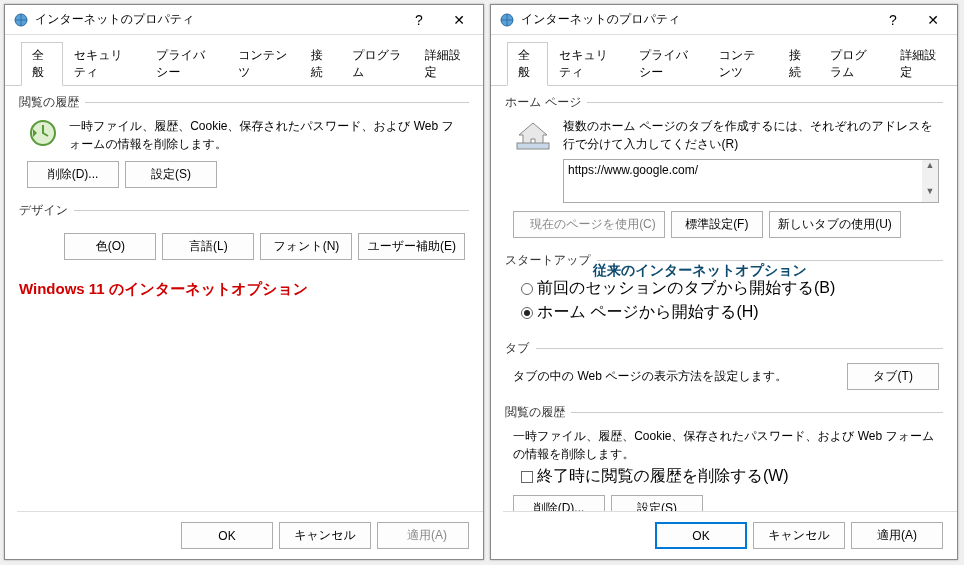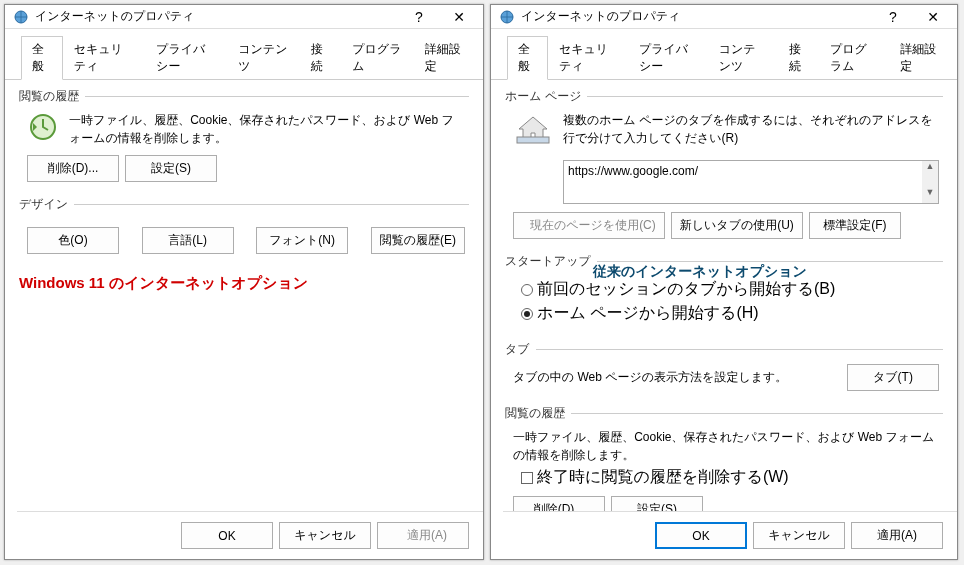--- a/index.html
+++ b/index.html
@@ -18,21 +18,21 @@
   border: 1px solid #888;
   display: flex;
   flex-direction: column;
   box-shadow: 0 0 2px rgba(0,0,0,0.3);
 }
 .dialog.left { width: 480px; height: 556px; }
 .dialog.right { width: 468px; height: 556px; }
 .titlebar {
   display: flex;
   align-items: center;
-  height: 24px;
+  height: 30px;
   padding: 0 4px 0 8px;
   border-bottom: 1px solid #ddd;
 }
 .titlebar-icon {
   width: 16px; height: 16px; margin-right: 6px;
   display: inline-flex; align-items: center; justify-content: center;
 }
 .titlebar-title { flex: 1; font-size: 12px; }
 .titlebar-btn {
   width: 40px; height: 28px;
@@ -92,21 +92,21 @@
 .history-icon {
   width: 32px; height: 32px;
   flex-shrink: 0;
 }
 .history-text { font-size: 12px; line-height: 1.5; }
 .btn-row {
   display: flex;
   gap: 6px;
   margin-top: 8px;
 }
-.btn-row.center4 { justify-content: space-between; }
+.btn-row.center4 { justify-content: flex-end; }
 .btn {
   min-width: 92px;
   padding: 4px 8px;
   border: 1px solid #adadad;
   background: #fdfdfd;
   font-size: 12px;
   cursor: pointer;
   text-align: center;
 }
 .btn.disabled { color: #888; cursor: default; padding-left: 16px; }
@@ -132,21 +132,21 @@
   gap: 6px;
   margin-left: 12px;
 }
 .home-icon {
   width: 40px; height: 36px;
   flex-shrink: 0;
 }
 .home-text { font-size: 12px; line-height: 1.5; }
 .textarea-box {
   margin-left: 50px;
-  margin-top: 13px;
+  margin-top: 6px;
   border: 1px solid #aaa;
   height: 44px;
   padding: 3px 4px;
   font-size: 12px;
   position: relative;
 }
 .textarea-scroll {
   position: absolute; right: 0; top: 0; bottom: 0; width: 16px;
   background: #f0f0f0; display: flex; flex-direction: column; justify-content: space-between;
 }
@@ -218,21 +218,21 @@
       </div>
     </div>
 
     <div class="group">
       <div class="group-label">デザイン</div>
       <div class="group-body">
         <div class="btn-row center4">
           <button class="btn">色(O)</button>
           <button class="btn">言語(L)</button>
           <button class="btn">フォント(N)</button>
-          <button class="btn">閲覧の履歴(E)</button>
+          <button class="btn">ユーザー補助(E)</button>
         </div>
       </div>
     </div>
 
     <div class="annotation">Windows 11 のインターネットオプション</div>
 
   </div>
   <div class="footer">
     <button class="btn">OK</button>
     <button class="btn">キャンセル</button>
@@ -277,22 +277,22 @@
         </div>
         <div class="textarea-box">
           <span>https://www.google.com/</span>
           <div class="textarea-scroll">
             <div class="scroll-arrow">▲</div>
             <div class="scroll-arrow">▼</div>
           </div>
         </div>
         <div class="btn-row">
           <button class="btn disabled">現在のページを使用(C)</button>
+          <button class="btn">標準設定(F)</button>
           <button class="btn">新しいタブの使用(U)</button>
-          <button class="btn">標準設定(F)</button>
         </div>
       </div>
     </div>
 
     <div class="group rel">
       <div class="group-label">スタートアップ</div>
       <div class="annotation r" style="top:-6px; left:88px;">従来のインターネットオプション</div>
       <div class="group-body">
         <div class="radio-row">
           <span class="radio-circle"></span>

